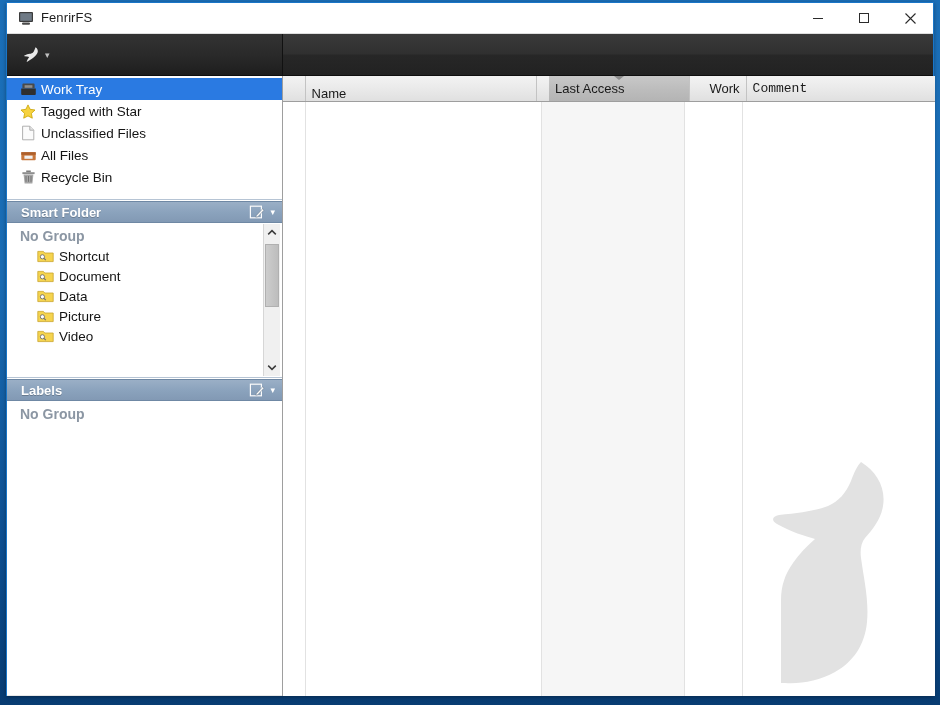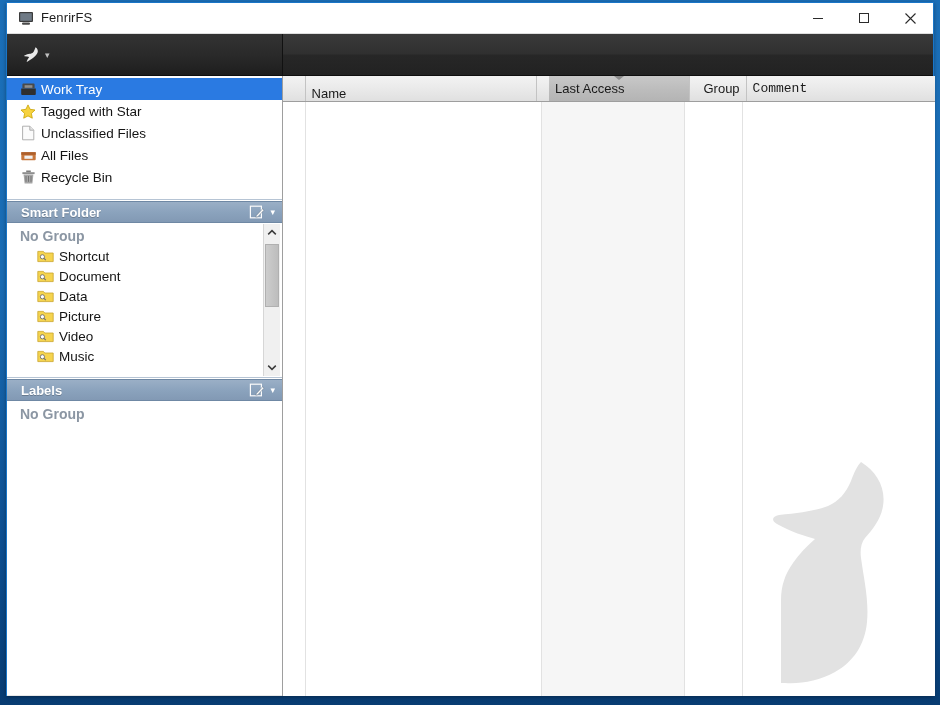--- a/index.html
+++ b/index.html
@@ -673,30 +673,20 @@
         <span class="tree-ico">
           <svg width="17" height="14" viewBox="0 0 17 14">
             <path d="M0.8 2.4 h5.6 l1.4 1.6 h8.4 v8.6 h-15.4 z" fill="#f5d44f" stroke="#c9a42c" stroke-width=".8"></path>
             <circle cx="5.4" cy="7.8" r="2.1" fill="#fdfdfd" stroke="#6f6f6f" stroke-width=".9"></circle>
             <path d="M7 9.4 L8.8 11.1" stroke="#6f6f6f" stroke-width="1.2"></path>
           </svg>
         </span>
         <span>Video</span>
       </div>
 
-      <div class="tree-row">
-        <span class="tree-ico">
-          <svg width="17" height="14" viewBox="0 0 17 14">
-            <path d="M0.8 2.4 h5.6 l1.4 1.6 h8.4 v8.6 h-15.4 z" fill="#f5d44f" stroke="#c9a42c" stroke-width=".8"></path>
-            <circle cx="5.4" cy="7.8" r="2.1" fill="#fdfdfd" stroke="#6f6f6f" stroke-width=".9"></circle>
-            <path d="M7 9.4 L8.8 11.1" stroke="#6f6f6f" stroke-width="1.2"></path>
-          </svg>
-        </span>
-        <span>Music</span>
-      </div>
 
       <div id="smart-scroll">
         <div class="sb-arrow" id="sb-up">
           <svg width="10" height="7" viewBox="0 0 10 7">
               <path d="M1.2 5.4 L5 1.6 L8.8 5.4" stroke="#3c3c3c" stroke-width="1.5" fill="none"></path>
             </svg>
         </div>
         <div id="sb-thumb"></div>
         <div class="sb-arrow" id="sb-down">
           <svg width="10" height="7" viewBox="0 0 10 7">
@@ -731,21 +721,21 @@
     <div id="col-header">
       <div class="col-cell" style="width:23px;padding:0;"></div>
       <div class="col-cell" style="width:236px;align-items:flex-end;">
         <span>Name</span>
       </div>
       <div class="col-cell sorted" style="width:143px;">
         <span class="sort-marker"></span>
         <span>Last Access</span>
       </div>
       <div class="col-cell align-right" style="width:58px;">
-        <span>Group</span>
+        <span>Work</span>
       </div>
       <div class="col-cell" style="width:192px;border-right:none;font-family:Liberation Mono, monospace;">
         <span>Comment</span>
       </div>
     </div>
 
     <div id="list-body">
       <div class="body-col" style="left:0;width:23px;"></div>
       <div class="body-col" style="left:23px;width:236px;"></div>
       <div class="body-col sorted-body" style="left:259px;width:143px;"></div>

